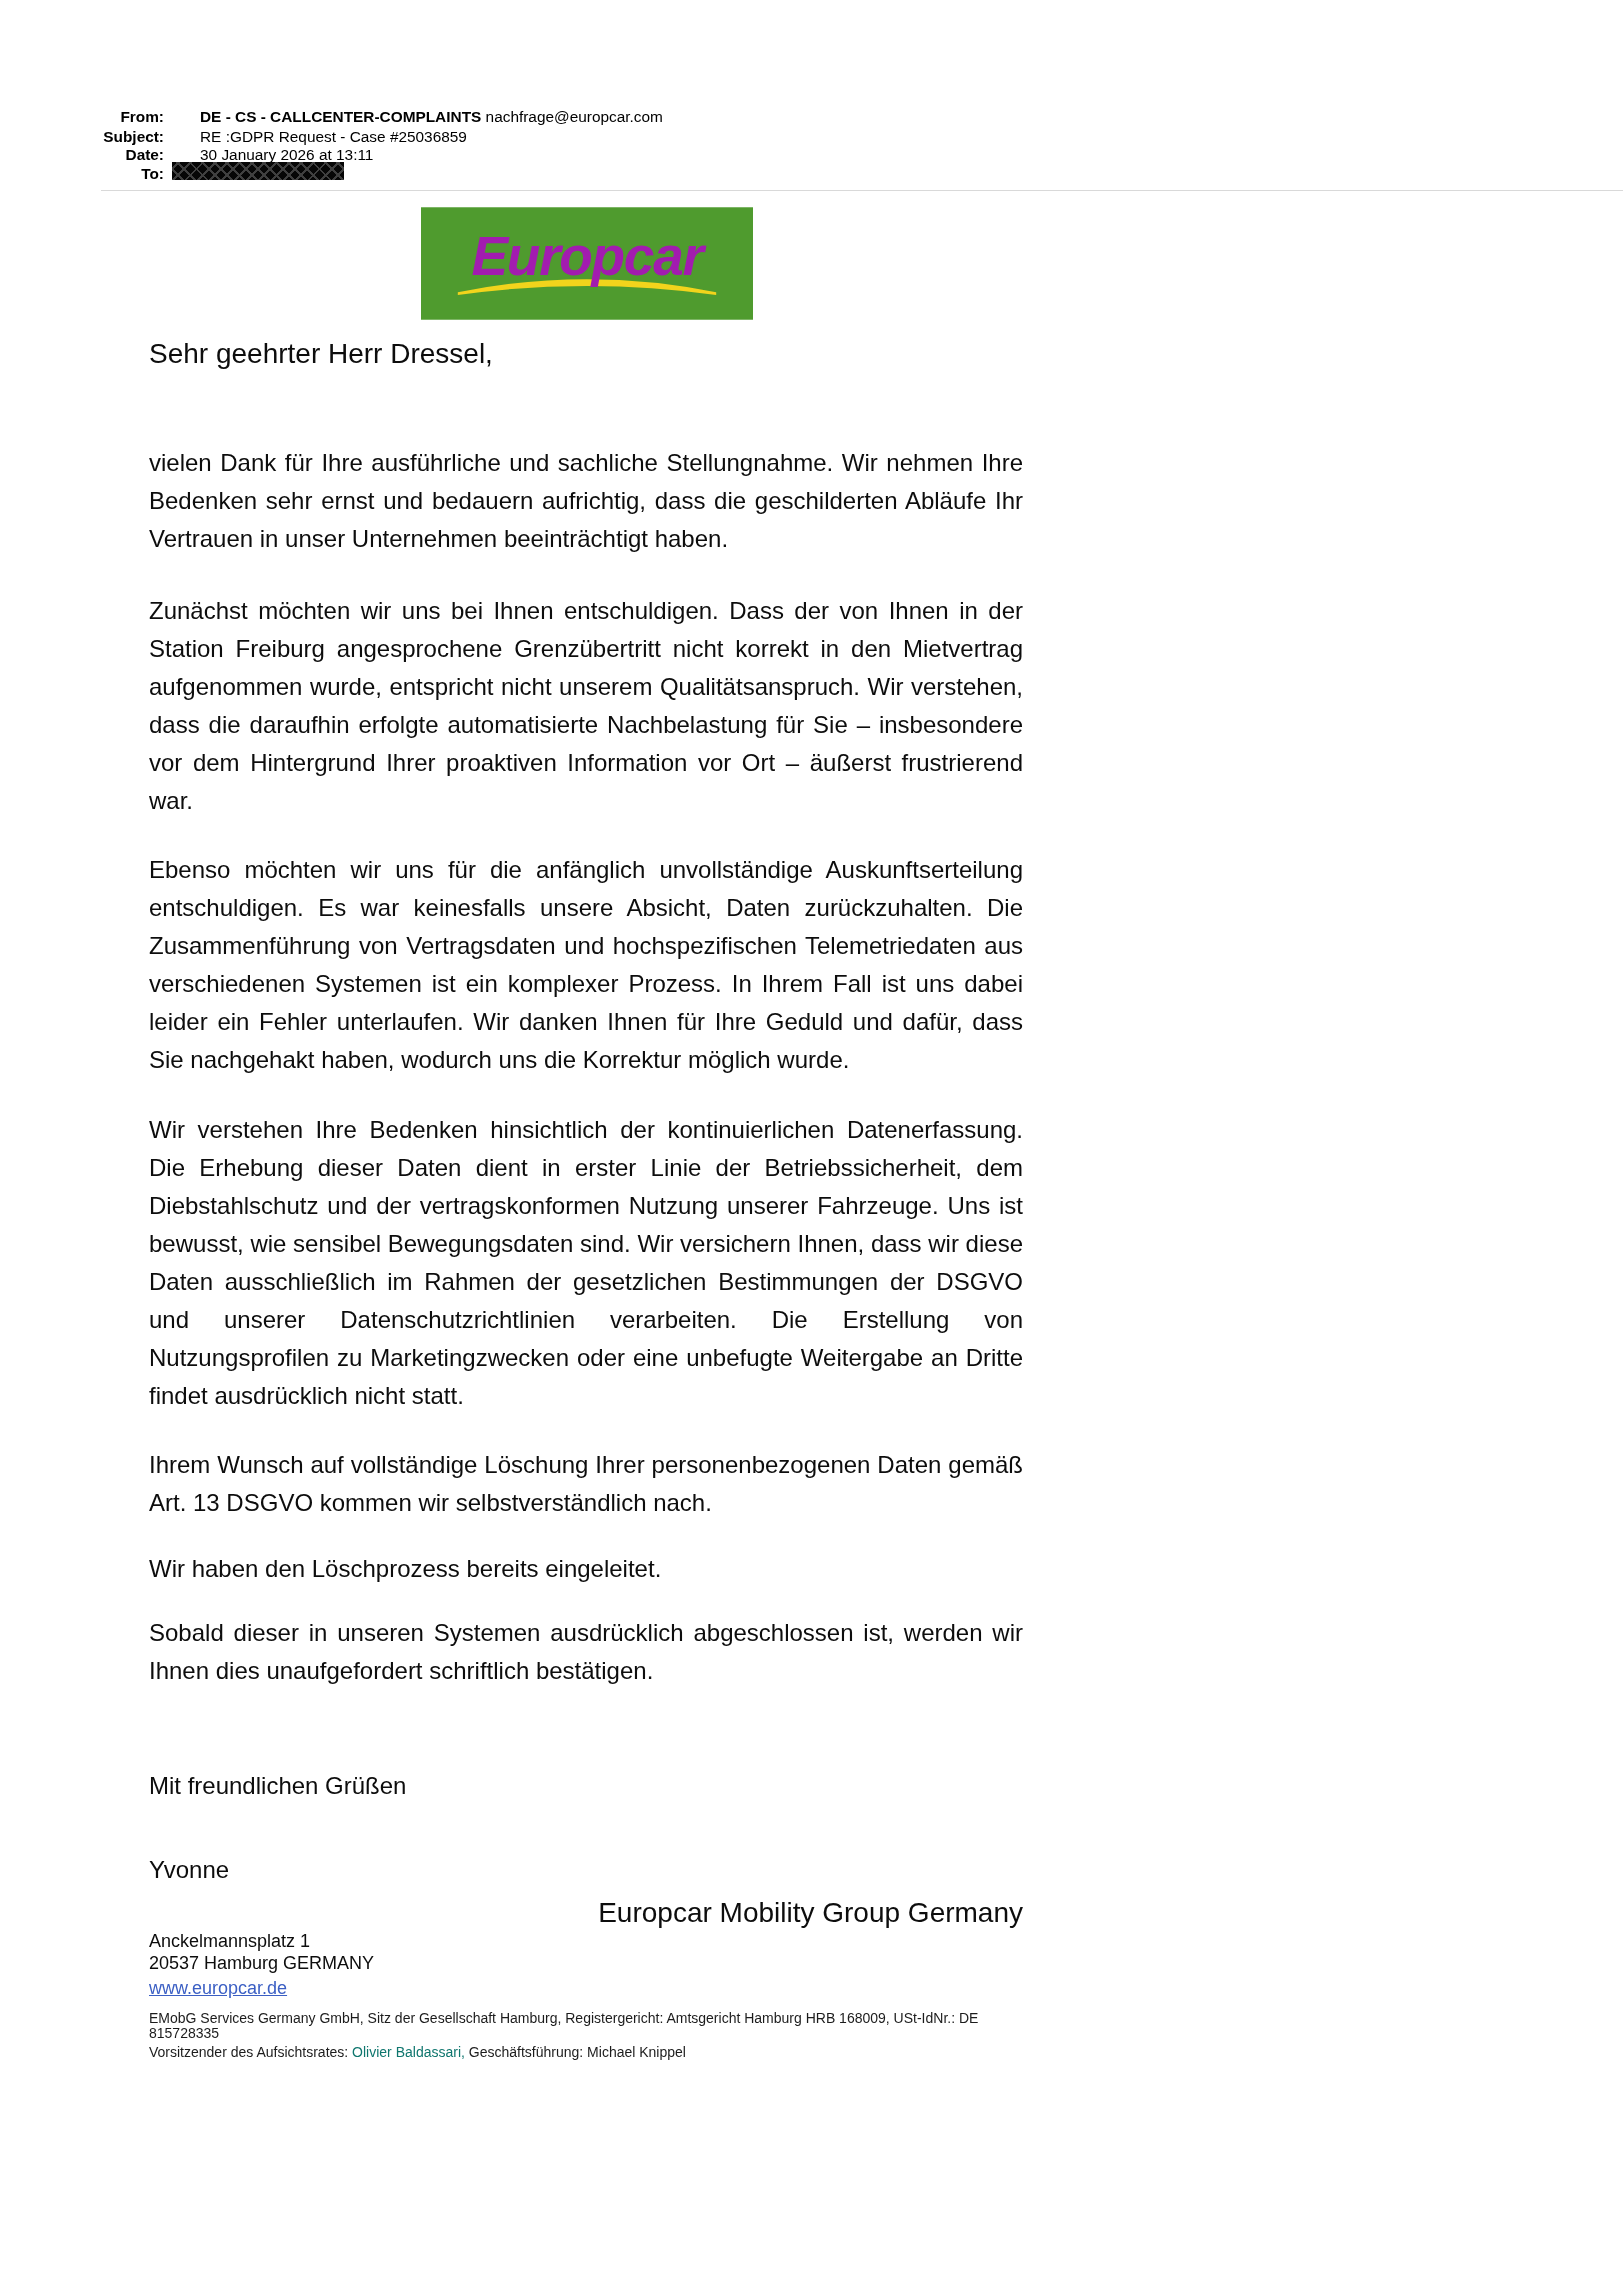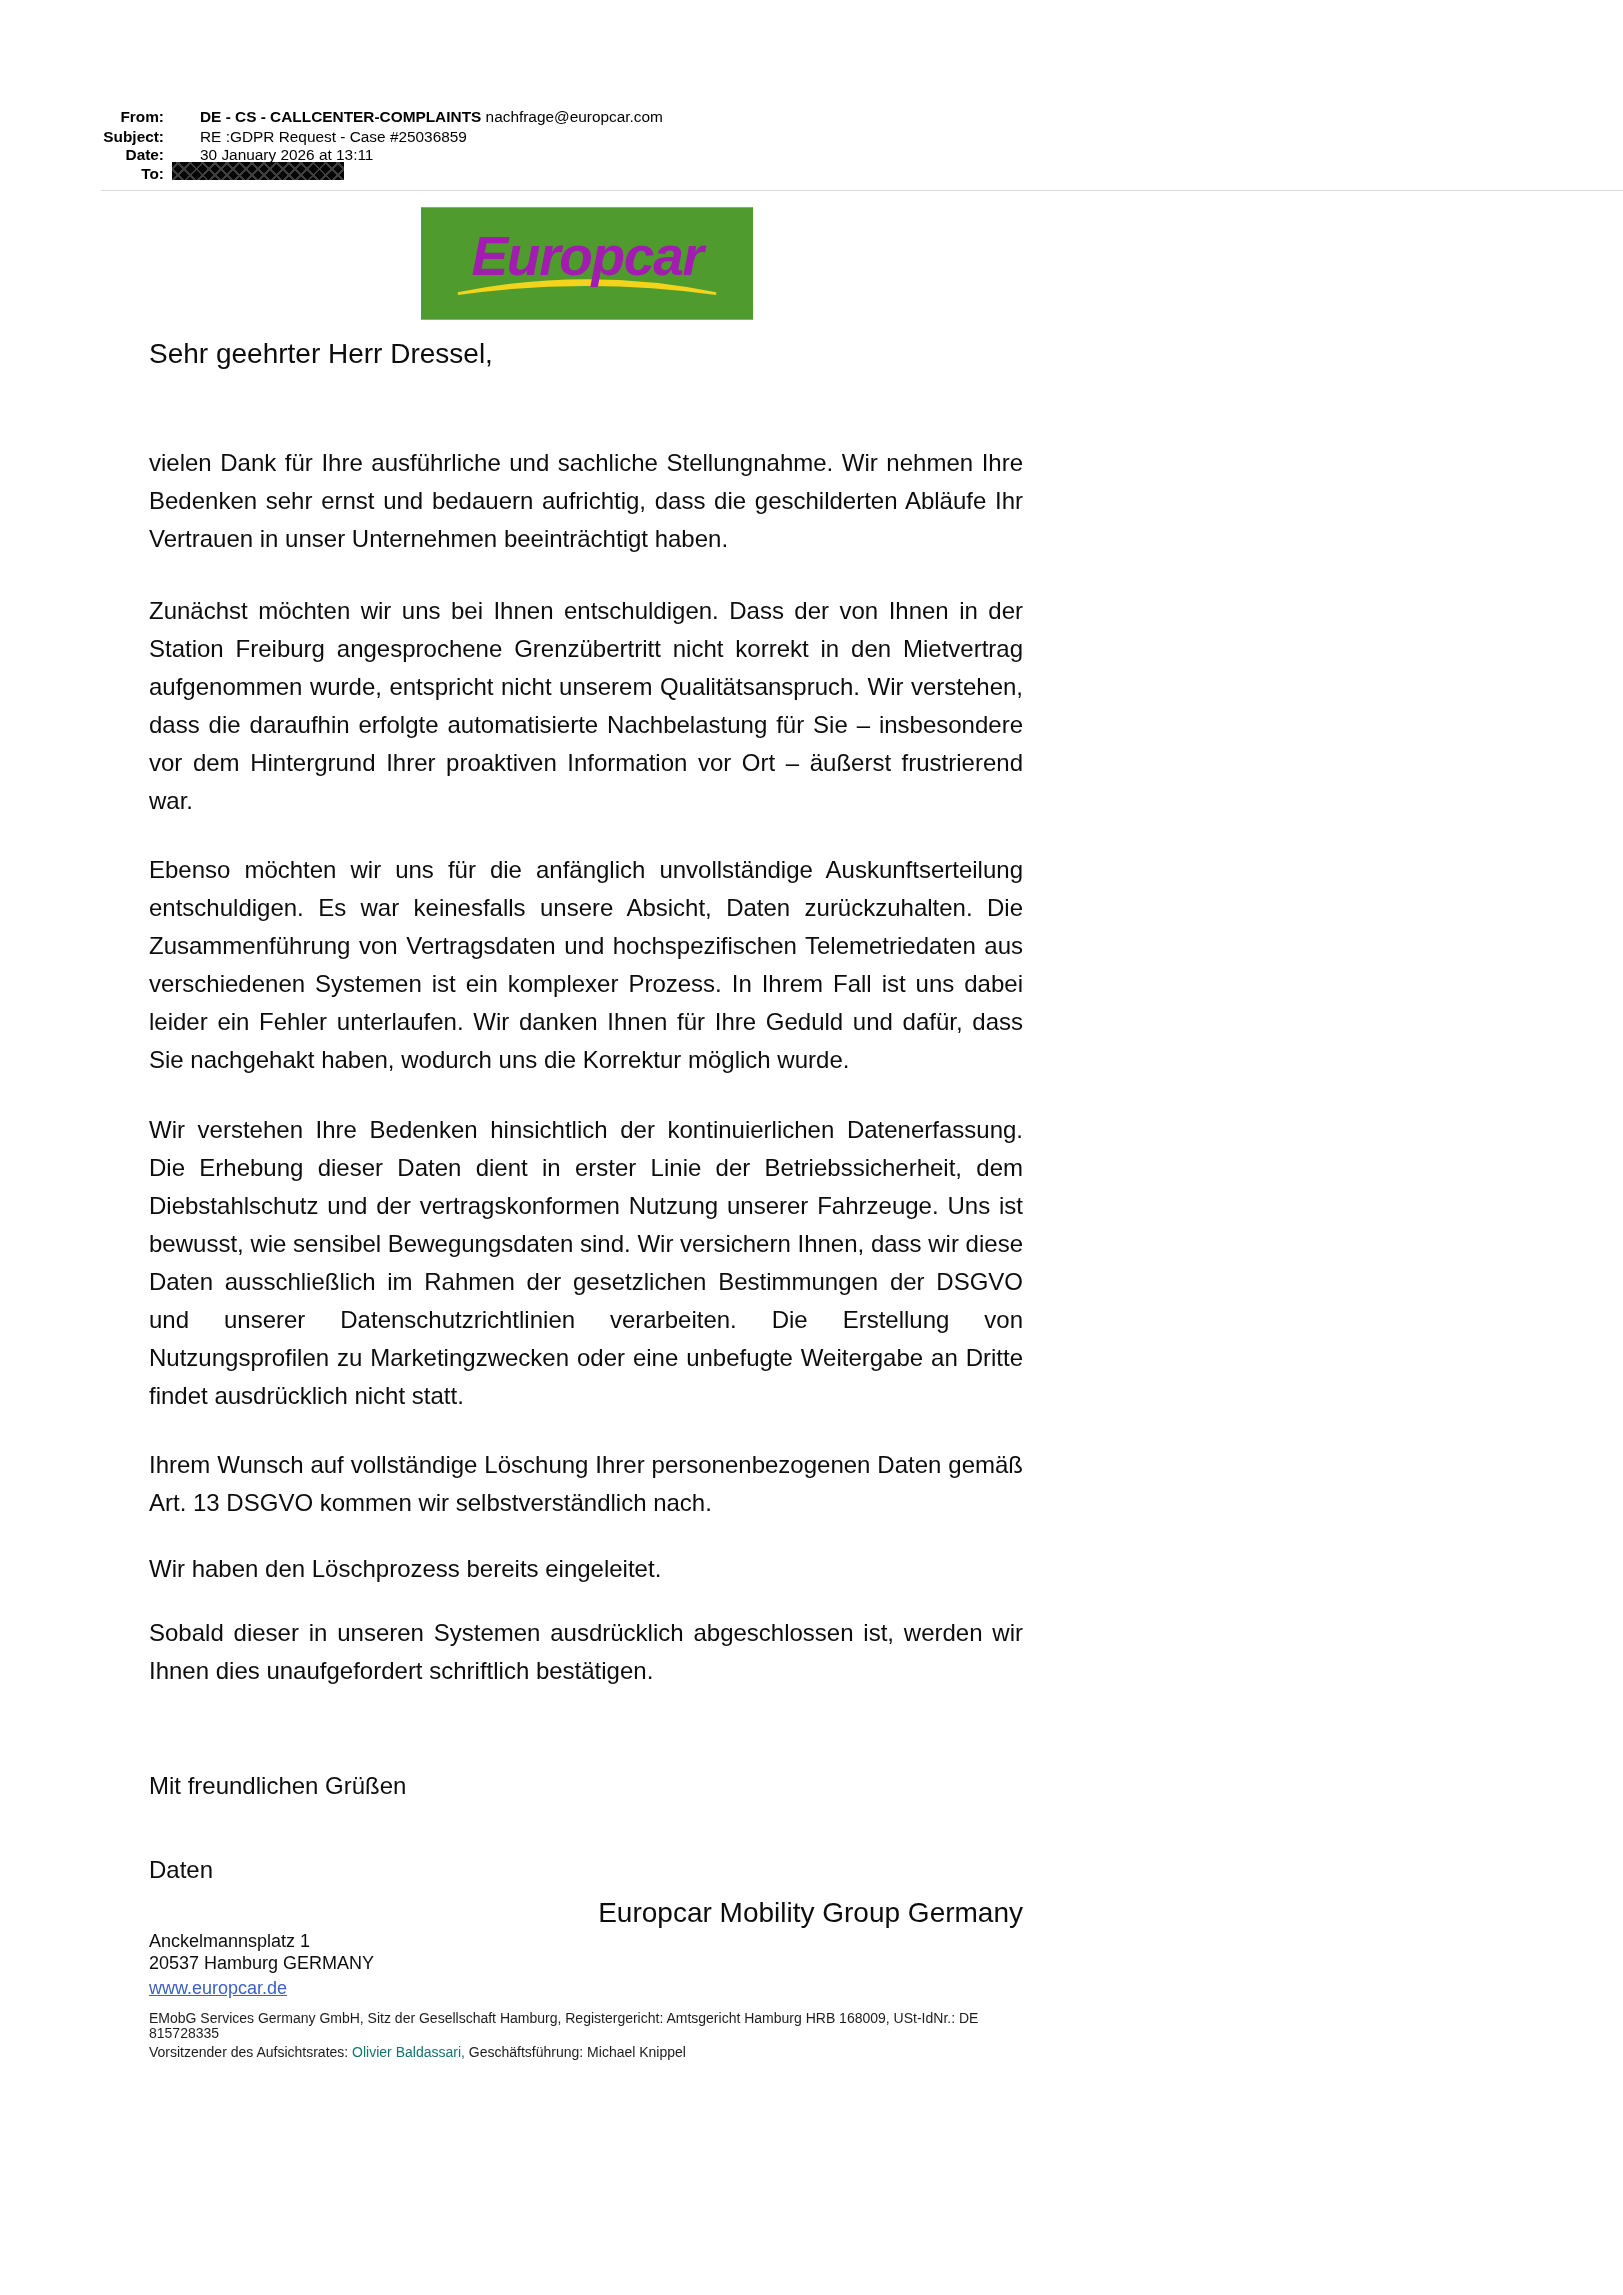--- a/index.html
+++ b/index.html
@@ -82,21 +82,21 @@
 
   <div class="bodycol para" style="top:444px;">vielen Dank für Ihre ausführliche und sachliche Stellungnahme. Wir nehmen Ihre Bedenken sehr ernst und bedauern aufrichtig, dass die geschilderten Abläufe Ihr Vertrauen in unser Unternehmen beeinträchtigt haben.</div>
   <div class="bodycol para" style="top:592px;">Zunächst möchten wir uns bei Ihnen entschuldigen. Dass der von Ihnen in der Station Freiburg angesprochene Grenzübertritt nicht korrekt in den Mietvertrag aufgenommen wurde, entspricht nicht unserem Qualitätsanspruch. Wir verstehen, dass die daraufhin erfolgte automatisierte Nachbelastung für Sie – insbesondere vor dem Hintergrund Ihrer proaktiven Information vor Ort – äußerst frustrierend war.</div>
   <div class="bodycol para" style="top:851px;">Ebenso möchten wir uns für die anfänglich unvollständige Auskunftserteilung entschuldigen. Es war keinesfalls unsere Absicht, Daten zurückzuhalten. Die Zusammenführung von Vertragsdaten und hochspezifischen Telemetriedaten aus verschiedenen Systemen ist ein komplexer Prozess. In Ihrem Fall ist uns dabei leider ein Fehler unterlaufen. Wir danken Ihnen für Ihre Geduld und dafür, dass Sie nachgehakt haben, wodurch uns die Korrektur möglich wurde.</div>
   <div class="bodycol para" style="top:1111px;">Wir verstehen Ihre Bedenken hinsichtlich der kontinuierlichen Datenerfassung. Die Erhebung dieser Daten dient in erster Linie der Betriebssicherheit, dem Diebstahlschutz und der vertragskonformen Nutzung unserer Fahrzeuge. Uns ist bewusst, wie sensibel Bewegungsdaten sind. Wir versichern Ihnen, dass wir diese Daten ausschließlich im Rahmen der gesetzlichen Bestimmungen der DSGVO und unserer Datenschutzrichtlinien verarbeiten. Die Erstellung von Nutzungsprofilen zu Marketingzwecken oder eine unbefugte Weitergabe an Dritte findet ausdrücklich nicht statt.</div>
   <div class="bodycol para" style="top:1446px;">Ihrem Wunsch auf vollständige Löschung Ihrer personenbezogenen Daten gemäß Art. 13 DSGVO kommen wir selbstverständlich nach.</div>
   <div class="bodycol para" style="top:1550px;">Wir haben den Löschprozess bereits eingeleitet.</div>
   <div class="bodycol para" style="top:1614px;">Sobald dieser in unseren Systemen ausdrücklich abgeschlossen ist, werden wir Ihnen dies unaufgefordert schriftlich bestätigen.</div>
 
   <div class="bodycol closing" style="top:1767px;">Mit freundlichen Grüßen</div>
-  <div class="bodycol signer" style="top:1851px;">Daten</div>
+  <div class="bodycol signer" style="top:1851px;">Yvonne</div>
 
   <div class="bodycol company" style="top:1897px;text-align:right;">Europcar Mobility Group Germany</div>
   <div class="bodycol addr-line" style="top:1930px;">Anckelmannsplatz 1</div>
   <div class="bodycol addr-line" style="top:1952px;">20537 Hamburg GERMANY</div>
   <div class="bodycol" style="top:1977px;">
     <a class="weblink">www.europcar.de</a>
   </div>
 
   <div class="bodycol fineprint" style="top:2011px;">EMobG Services Germany GmbH, Sitz der Gesellschaft Hamburg, Registergericht: Amtsgericht Hamburg HRB 168009, USt-IdNr.: DE</div>
   <div class="bodycol fineprint" style="top:2026px;">815728335</div>

